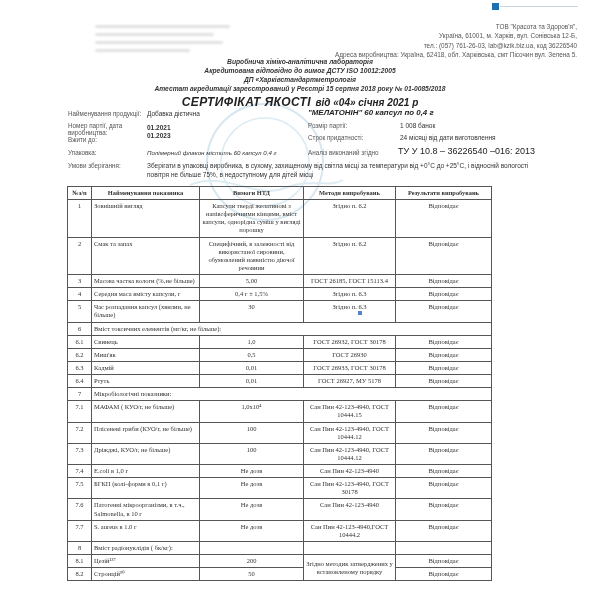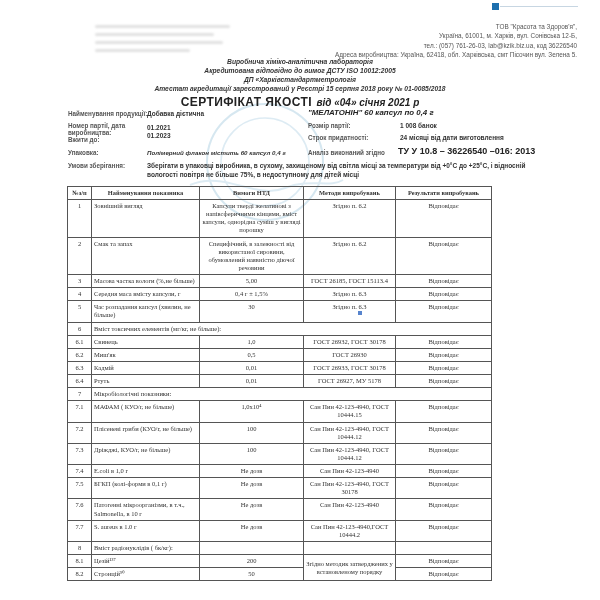--- a/index.html
+++ b/index.html
@@ -1,20 +1,20 @@
 <!DOCTYPE html>
 <html><head>
 <meta charset="utf-8">
 <style>
   html,body{margin:0;padding:0;}
   body{
     width:600px;height:600px;position:relative;background:#ffffff;overflow:hidden;
     font-family:"Liberation Sans", sans-serif;color:#3a3a3a;
   }
-  .abs{position:absolute;font-weight:bold;}
+  .abs{position:absolute;}
 
   
   .ghost{position:absolute;left:95px;top:25px;width:135px;}
   .ghost .g{height:3px;background:#c9c9c9;opacity:.55;filter:blur(1px);margin-bottom:5px;border-radius:2px;}
   .ghost .g:nth-child(2){width:88%;}
   .ghost .g:nth-child(3){width:95%;}
   .ghost .g:nth-child(4){width:70%;}
 
   
   .corner-marker{position:absolute;left:492px;top:3px;width:7px;height:7px;background:#1d6fae;}
@@ -24,21 +24,21 @@
   
   .stamp{position:absolute;left:185px;top:100px;z-index:0;opacity:.5;pointer-events:none;}
 
   .content{position:relative;z-index:1;}
 
   .address{position:absolute;top:22px;right:23px;text-align:right;
     font-size:6.4px;line-height:1.45;color:#555;}
   .org{position:absolute;top:57px;left:0;width:600px;text-align:center;
     font-weight:bold;font-style:italic;font-size:6.7px;line-height:1.36;color:#333;}
   .title-line{position:absolute;top:92px;left:0;width:600px;text-align:center;color:#222;}
-  .title-main{font-weight:bold;font-size:12px;letter-spacing:.4px;}
+  .title-main{font-weight:bold;font-style:italic;font-size:12px;letter-spacing:.4px;}
   .title-date{font-weight:bold;font-style:italic;font-size:10px;}
 
   .lbl{font-size:6.3px;color:#555;}
   .val{font-size:6.5px;color:#333;}
   .bold{font-weight:bold;}
   .ital{font-style:italic;}
   .product-name{font-weight:bold;font-style:italic;font-size:7.9px;color:#222;}
   .tu-val{font-size:9px;color:#222;}
 
   table.spec{

